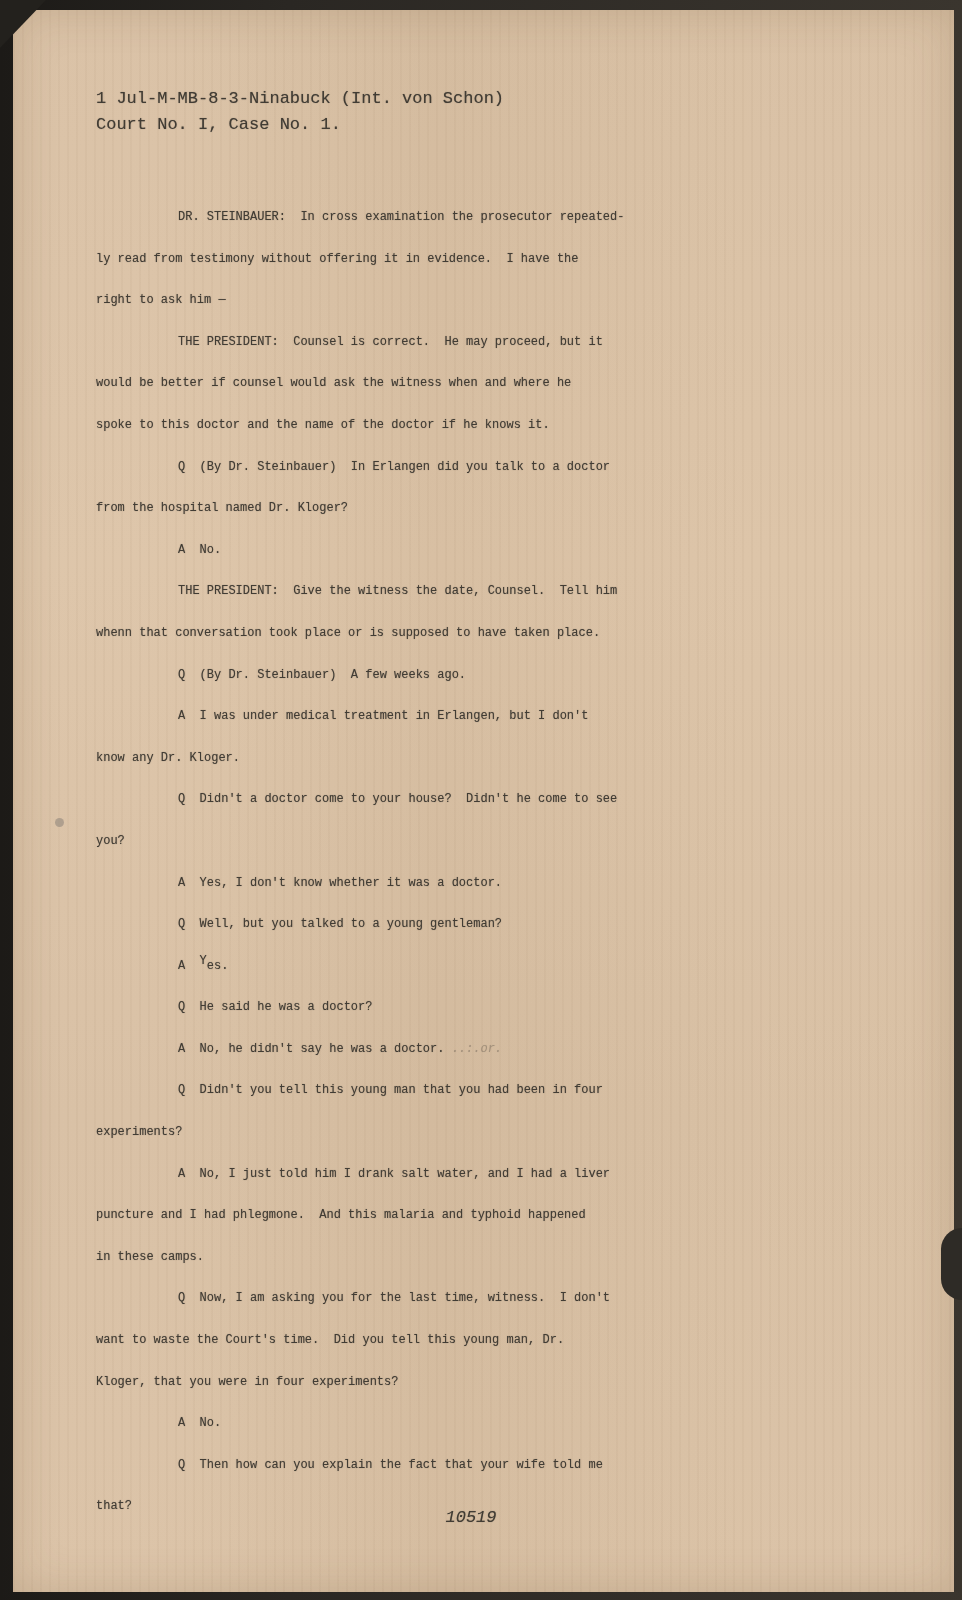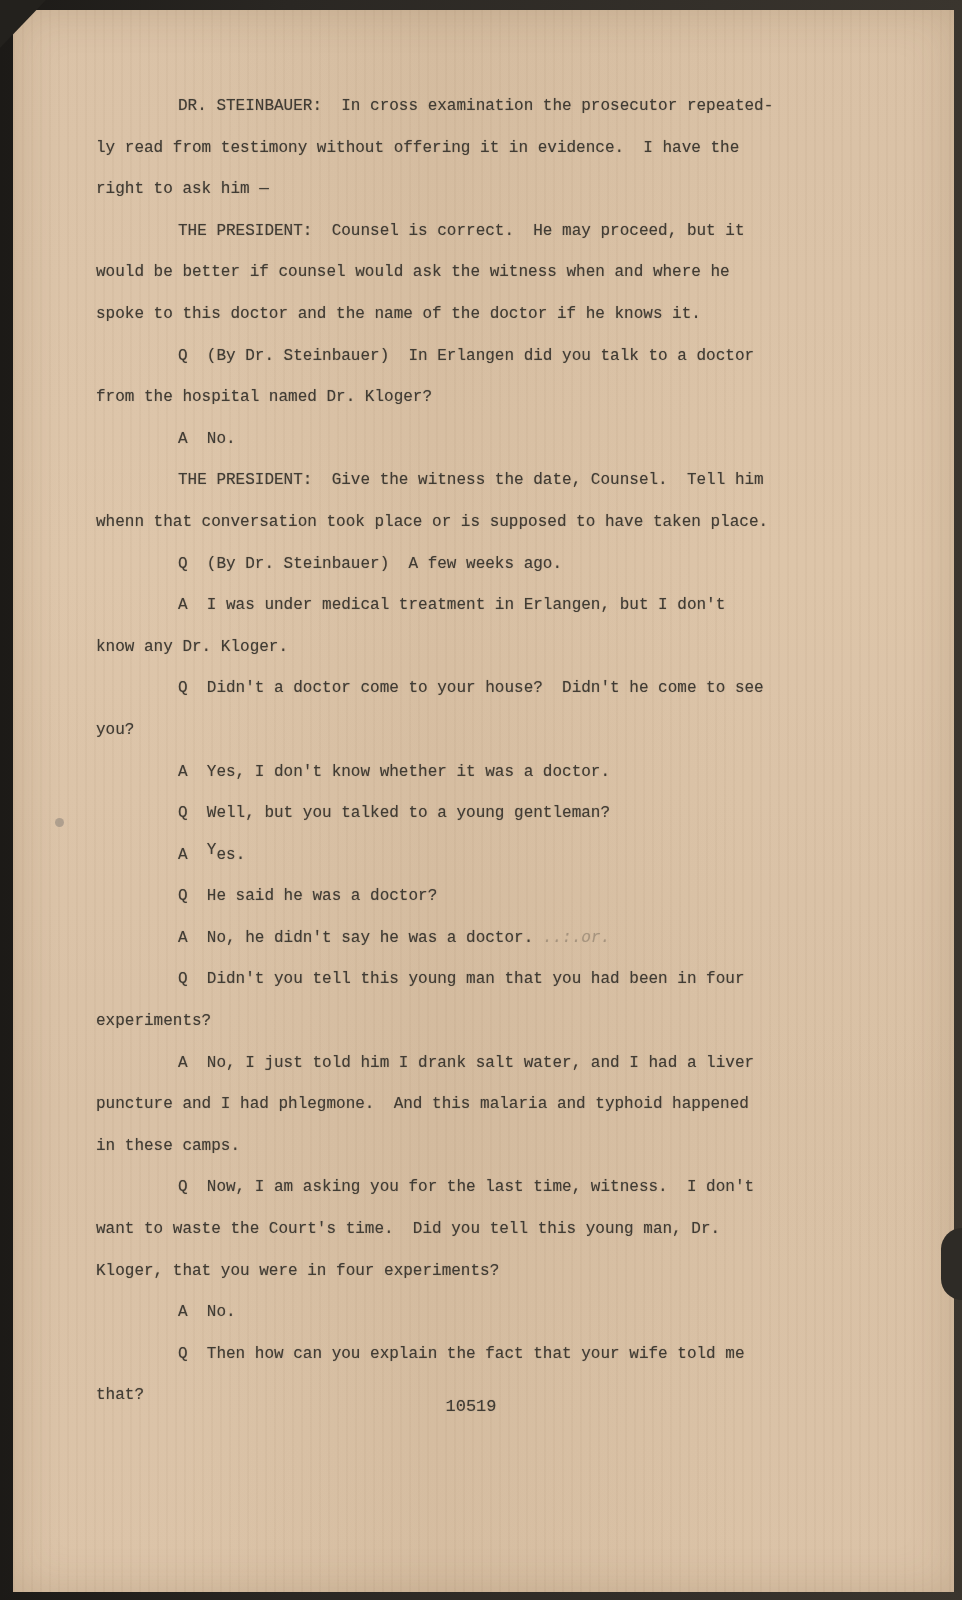--- a/index.html
+++ b/index.html
@@ -43,39 +43,41 @@
   .content{
     position:absolute;inset:0;
     padding:76px 60px 0 83px;
     color:var(--ink);
   }
   .header{
     font-size:17px;line-height:25.5px;white-space:pre;
     margin-bottom:60px;
     text-shadow:0 0 1px rgba(65,60,52,.55);
   }
-  .lines{font-size:16px;line-height:41.6px;white-space:pre;
+  .lines{font-size:12px;line-height:41.6px;white-space:pre;
     text-shadow:0 0 1px rgba(65,60,52,.5);}
   .line{height:41.6px;}
   .line.indent{padding-left:82px;}
   .sup{position:relative;top:-5px;}
   .faint{opacity:.32;font-style:italic;}
   .page-number{
     font-size:17px;text-align:center;margin-top:-20px;
     transform:translateX(-24px);
     text-shadow:0 0 1px rgba(65,60,52,.5);
+    font-style:italic;
   }
 </style>
 </head>
 <body>
 
 <div class="scan-bg"></div>
 
 <div class="paper">
   <div class="content">
+    <div class="header"><div>1 Jul-M-MB-8-3-Ninabuck (Int. von Schon)</div><div>Court No. I, Case No. 1.</div></div>
     <div class="lines"><div class="line indent">DR. STEINBAUER:  In cross examination the prosecutor repeated-</div><div class="line">ly read from testimony without offering it in evidence.  I have the</div><div class="line">right to ask him —</div><div class="line indent">THE PRESIDENT:  Counsel is correct.  He may proceed, but it</div><div class="line">would be better if counsel would ask the witness when and where he</div><div class="line">spoke to this doctor and the name of the doctor if he knows it.</div><div class="line indent">Q  (By Dr. Steinbauer)  In Erlangen did you talk to a doctor</div><div class="line">from the hospital named Dr. Kloger?</div><div class="line indent">A  No.</div><div class="line indent">THE PRESIDENT:  Give the witness the date, Counsel.  Tell him</div><div class="line">whenn that conversation took place or is supposed to have taken place.</div><div class="line indent">Q  (By Dr. Steinbauer)  A few weeks ago.</div><div class="line indent">A  I was under medical treatment in Erlangen, but I don't</div><div class="line">know any Dr. Kloger.</div><div class="line indent">Q  Didn't a doctor come to your house?  Didn't he come to see</div><div class="line">you?</div><div class="line indent">A  Yes, I don't know whether it was a doctor.</div><div class="line indent">Q  Well, but you talked to a young gentleman?</div><div class="line indent">A  <span class="sup">Y</span>es.</div><div class="line indent">Q  He said he was a doctor?</div><div class="line indent">A  No, he didn't say he was a doctor.<span class="faint"> ..:.or.</span></div><div class="line indent">Q  Didn't you tell this young man that you had been in four</div><div class="line">experiments?</div><div class="line indent">A  No, I just told him I drank salt water, and I had a liver</div><div class="line">puncture and I had phlegmone.  And this malaria and typhoid happened</div><div class="line">in these camps.</div><div class="line indent">Q  Now, I am asking you for the last time, witness.  I don't</div><div class="line">want to waste the Court's time.  Did you tell this young man, Dr.</div><div class="line">Kloger, that you were in four experiments?</div><div class="line indent">A  No.</div><div class="line indent">Q  Then how can you explain the fact that your wife told me</div><div class="line">that?</div></div>
     <div class="page-number">10519</div>
   </div>
   <div class="paper-speck"></div>
 </div>
 
 <div class="corner-shadow"></div>
 <div class="edge-blob"></div>
 
 </body></html>

